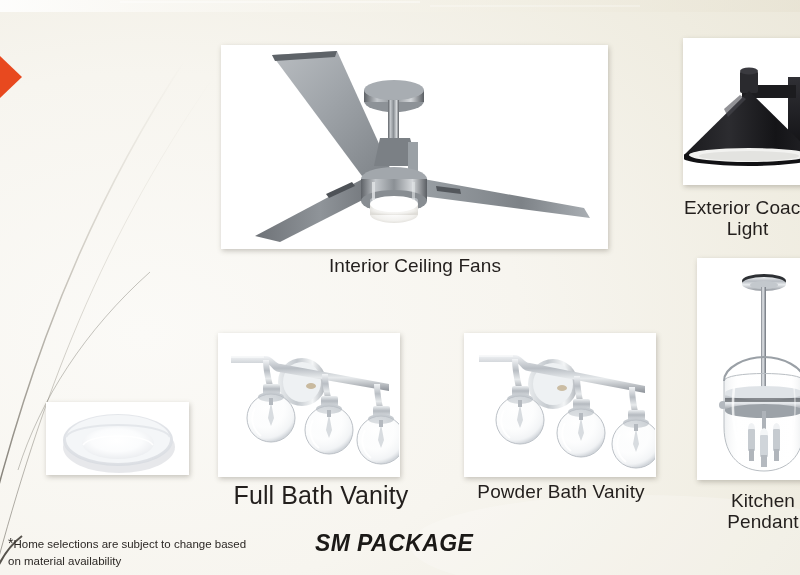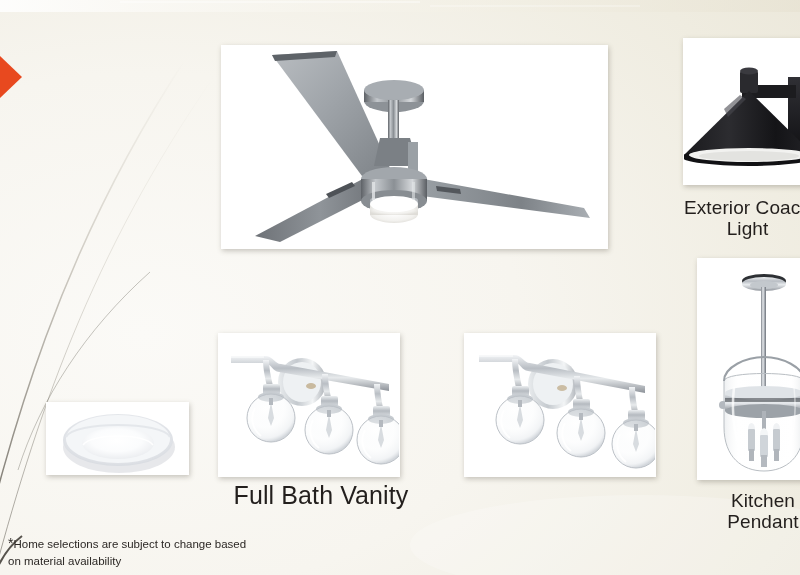--- a/index.html
+++ b/index.html
@@ -153,20 +153,21 @@
         <rect x="148" y="152" width="48" height="16" rx="3" fill="#b4b9be"></rect>
         <ellipse cx="172" cy="168" rx="24" ry="9" fill="url(#lightGlass)"></ellipse>
         <rect x="148" y="158" width="48" height="11" fill="url(#lightGlass)" opacity=".95"></rect>
         <ellipse cx="172" cy="158" rx="24" ry="8" fill="#ffffff"></ellipse>
 
         <rect x="150" y="136" width="3" height="18" fill="#e3e6e8" opacity=".8"></rect>
         <rect x="190" y="136" width="3" height="18" fill="#e3e6e8" opacity=".6"></rect>
       </svg>
     </div>
   </div>
+  <div class="caption" style="left:241px; top:255px; width:348px; font-size:19px;">Interior Ceiling Fans</div>
 
   <div class="card" style="left:683px; top:38px; width:140px; height:147px;">
     <div class="photo">
       <svg viewBox="0 0 140 147" width="140" height="147">
         <defs>
           <linearGradient id="coneBlk" x1="0" y1="0" x2="1" y2="0">
             <stop offset="0%" stop-color="#19191c"></stop>
             <stop offset="35%" stop-color="#2c2c30"></stop>
             <stop offset="70%" stop-color="#141417"></stop>
             <stop offset="100%" stop-color="#242428"></stop>
@@ -400,19 +401,21 @@
 
         <rect x="163" y="76" width="17" height="11" rx="2" fill="url(#sockGrad)"></rect>
         <ellipse cx="171" cy="89" rx="13" ry="5" fill="#c7ccd1"></ellipse>
         <circle cx="171" cy="110" r="24" fill="url(#globe)" stroke="#bcc1c7" stroke-width="1"></circle>
         <path d="M171 94 L168 110 L171 118 L174 110 Z" fill="#d8dce0"></path>
         <rect x="169" y="90" width="4" height="7" fill="#b4b9bf"></rect>
         <path d="M155 100 C150 109, 152 121, 161 128" fill="none" stroke="#ffffff" stroke-width="2" opacity=".85"></path>
       </svg>
     </div>
   </div>
-
+  <div class="caption" style="left:462px; top:481px; width:198px; font-size:19px;">Powder Bath Vanity</div>
+
+  <div class="title-main">SM PACKAGE</div>
 
   <div class="footnote">
     <span class="star">*</span><span>Home selections are subject to change based on material availability</span>
   </div>
 
 </div>
 
 </body></html>

